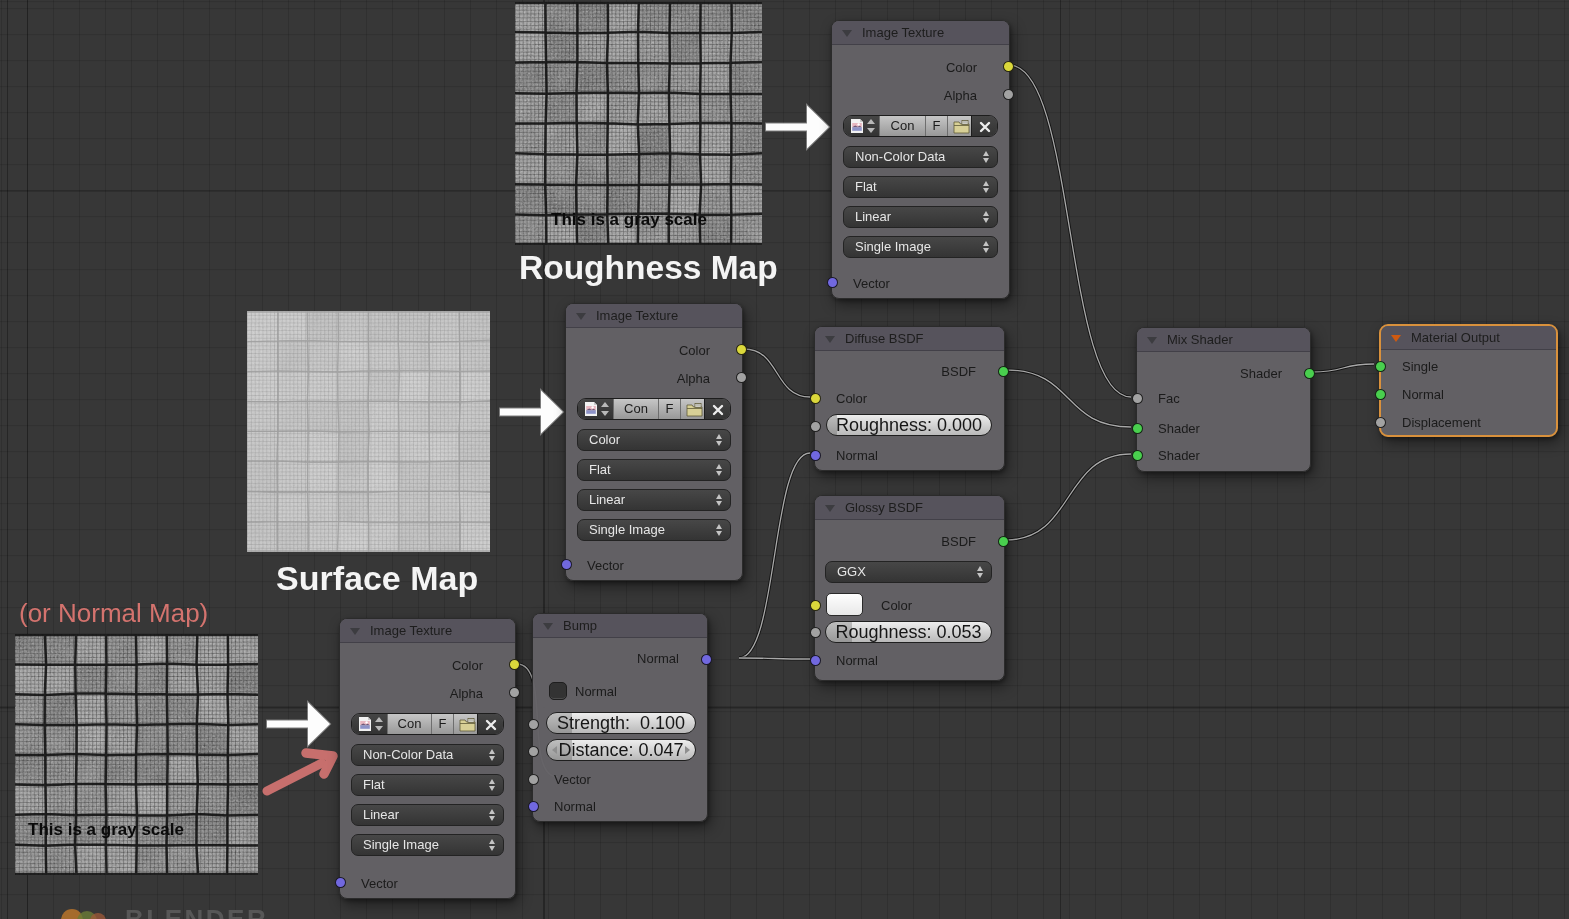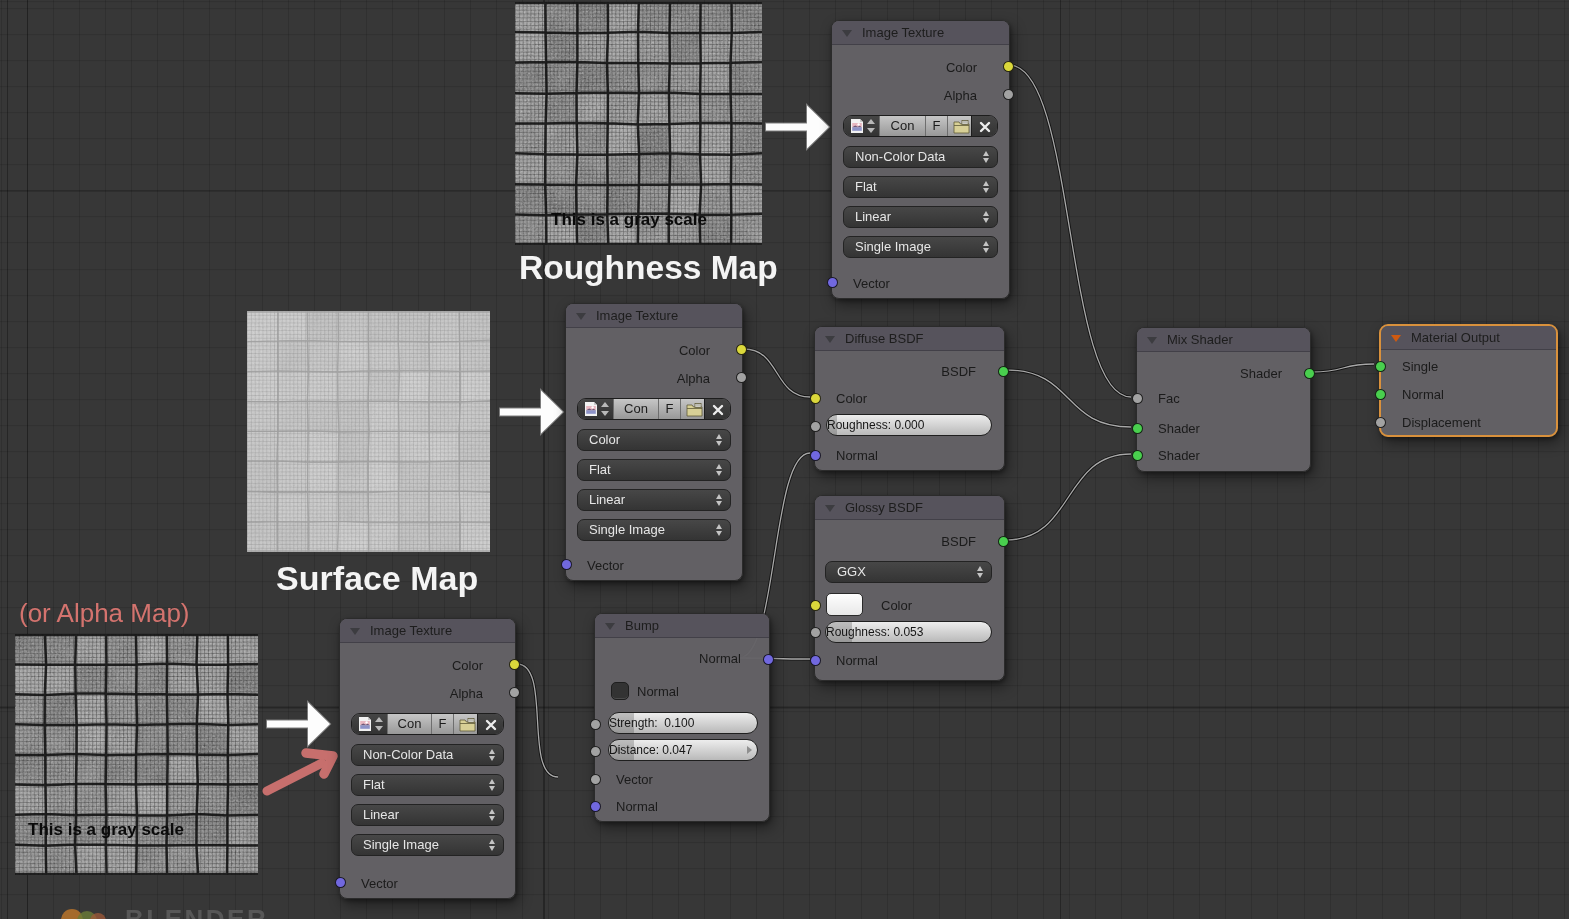--- a/index.html
+++ b/index.html
@@ -21,21 +21,21 @@
 .dd{position:absolute;background:linear-gradient(#474747,#343434);border:1px solid #232323;border-radius:7px;
 color:#e6e6e6;font-size:13px;padding-left:11px}
 .ddt{position:relative;top:-1px}
 .uds{position:absolute;right:5px;top:50%;margin-top:-7px;width:9px;height:14px}
 .uds .up{position:absolute;left:0;top:1px;width:0;height:0;border-left:3.5px solid transparent;border-right:3.5px solid transparent;border-bottom:5px solid #c4c4c4}
 .uds .dn{position:absolute;left:0;bottom:1px;width:0;height:0;border-left:3.5px solid transparent;border-right:3.5px solid transparent;border-top:5px solid #c4c4c4}
 .uds2{position:relative;display:inline-block;width:9px;height:14px;margin-left:2px;vertical-align:3px}
 .uds2 .up{position:absolute;left:0;top:0;width:0;height:0;border-left:4px solid transparent;border-right:4px solid transparent;border-bottom:5px solid #b8b8b8}
 .uds2 .dn{position:absolute;left:0;bottom:0;width:0;height:0;border-left:4px solid transparent;border-right:4px solid transparent;border-top:5px solid #b8b8b8}
 .sld{position:absolute;background:linear-gradient(#ededed,#b9b9b9);border:1px solid #1f1f1f;border-radius:11px;
-color:#161616;font-size:12px;text-align:left;overflow:hidden}
+color:#161616;font-size:18px;text-align:center;overflow:hidden}
 .sfill{position:absolute;left:0;top:0;bottom:0;background:rgba(50,50,50,0.25)}
 .slt{position:relative;top:-1px}
 .sal{position:absolute;left:5px;top:50%;margin-top:-4px;width:0;height:0;border-top:4px solid transparent;border-bottom:4px solid transparent;border-right:5px solid #8f8f8f}
 .sar{position:absolute;right:5px;top:50%;margin-top:-4px;width:0;height:0;border-top:4px solid transparent;border-bottom:4px solid transparent;border-left:5px solid #8f8f8f}
 .brow{position:absolute;display:flex;border:1px solid #1d1d1d;border-radius:9px;overflow:hidden}
 .bseg{display:block;height:100%;position:relative}
 .bdark{background:linear-gradient(#454545,#333)}
 .bimg{width:35px;display:flex;align-items:center}
 .blight{background:linear-gradient(#c6c6c6,#989898);color:#1c1c1c;font-size:13px;text-align:center;line-height:20px;border-left:1px solid #6e6e6e}
 .bcon{flex:1}
@@ -316,21 +316,21 @@
     <rect x="212.6" y="210.9" width="30.4" height="30.1" fill="#8c8c8c"></rect>
     <rect width="243" height="241" fill="url(#fgc)"></rect>
     <rect width="243" height="241" filter="url(#pac)" opacity="0.3"></rect>
     <rect width="243" height="241" filter="url(#spc)" opacity="0.55"></rect>
     <path d="M29.8 0L31.1 30.1L29.8 60.2L29.6 90.4L30.3 120.5L30.4 150.6L30.9 180.8L30.7 210.9L31.2 241.0 M61.1 0L60.2 30.1L60.6 60.2L61.6 90.4L61.5 120.5L61.0 150.6L61.0 180.8L60.1 210.9L61.5 241.0 M91.1 0L91.4 30.1L90.8 60.2L91.5 90.4L91.2 120.5L90.6 150.6L91.4 180.8L90.9 210.9L91.6 241.0 M121.0 0L121.6 30.1L121.3 60.2L122.1 90.4L121.1 120.5L121.0 150.6L122.0 180.8L121.7 210.9L121.2 241.0 M151.8 0L152.2 30.1L151.9 60.2L152.4 90.4L152.7 120.5L152.3 150.6L152.2 180.8L151.5 210.9L152.2 241.0 M182.4 0L181.5 30.1L183.1 60.2L181.8 90.4L181.9 120.5L182.8 150.6L181.6 180.8L181.4 210.9L183.1 241.0 M212.8 0L213.1 30.1L212.5 60.2L213.3 90.4L212.8 120.5L213.0 150.6L212.4 180.8L212.4 210.9L212.0 241.0 M0 30.4L30.4 30.8L60.8 30.8L91.1 30.8L121.5 30.6L151.9 29.6L182.2 30.7L212.6 30.5L243.0 30.1 M0 60.3L30.4 61.0L60.8 59.6L91.1 59.6L121.5 60.2L151.9 60.3L182.2 60.4L212.6 59.9L243.0 60.7 M0 90.3L30.4 90.9L60.8 91.1L91.1 90.2L121.5 91.1L151.9 90.3L182.2 89.8L212.6 91.0L243.0 90.3 M0 120.9L30.4 121.1L60.8 120.1L91.1 121.0L121.5 120.5L151.9 120.0L182.2 120.4L212.6 120.9L243.0 120.0 M0 150.4L30.4 151.3L60.8 149.9L91.1 150.0L121.5 150.4L151.9 150.0L182.2 150.1L212.6 150.5L243.0 150.3 M0 180.7L30.4 180.0L60.8 181.3L91.1 180.6L121.5 181.2L151.9 181.6L182.2 179.9L212.6 181.4L243.0 180.9 M0 210.8L30.4 211.7L60.8 210.5L91.1 210.7L121.5 211.6L151.9 211.5L182.2 210.9L212.6 211.3L243.0 211.4 M0 1H243 M0 240H243" stroke="#101010" stroke-width="2.5" fill="none" stroke-opacity="0.88"></path>
     <text x="13" y="201" font-family="Liberation Sans, sans-serif" font-size="17" font-weight="600" fill="#0a0a0a">This is a gray scale</text>
   </svg>
 <div class="maptitle" style="left:519px;top:249px;font-size:33.5px">Roughness Map</div>
 <div class="maptitle" style="left:276px;top:559px;font-size:34px">Surface Map</div>
 <div class="maptitle" style="left:46px;top:916px;font-size:22px">Bump Map</div>
-<div style="position:absolute;left:19px;top:598px;font-size:26px;color:#d4736e">(or Alpha Map)</div>
+<div style="position:absolute;left:19px;top:598px;font-size:26px;color:#d4736e">(or Normal Map)</div>
 <div style="position:absolute;left:125px;top:904px;font-size:26px;font-weight:bold;color:#575757;letter-spacing:2.5px">BLENDER</div>
 <svg style="position:absolute;left:60px;top:906px" width="48" height="13" viewBox="0 0 48 13">
 <circle cx="12" cy="14" r="11" fill="#b8742a" opacity="0.85"></circle>
     <circle cx="27" cy="15" r="10" fill="#6a7c36" opacity="0.8"></circle>
     <circle cx="38" cy="15" r="8" fill="#a05a38" opacity="0.75"></circle>
   </svg>
 <div class="node" style="left:831px;top:20px;width:179px;height:279px">
     <div class="nhead"><i class="tri"></i>Image Texture</div>
     <div class="lbl" style="right:32px;top:39px">Color</div>
     <div class="lbl" style="right:32px;top:67px">Alpha</div>
@@ -479,21 +479,21 @@
         <i class="up"></i>
         <i class="dn"></i>
       </span></div>
     <div class="dd" style="left:11px;top:215px;width:153px;height:22px;line-height:22px"><span class="ddt">Single Image</span><span class="uds">
         <i class="up"></i>
         <i class="dn"></i>
       </span></div>
     <div class="lbl" style="left:21px;top:257px">Vector</div>
     <div class="sock" style="left:-5px;top:258px;background:#7168df"></div>
   </div>
-<div class="node" style="left:594px;top:613px;width:176px;height:209px">
+<div class="node" style="left:532px;top:613px;width:176px;height:209px">
     <div class="nhead"><i class="tri"></i>Bump</div>
     <div class="lbl" style="right:28px;top:37px">Normal</div>
     <div class="sock" style="right:-5px;top:40px;background:#7168df"></div>
     <div class="chk" style="left:16px;top:68px"></div>
     <div class="lbl" style="left:42px;top:70px">Normal</div>
     <div class="sld" style="left:13px;top:98px;width:150px;height:22px;line-height:22px"><span class="sfill" style="width:25px"></span><span class="slt">Strength:&nbsp; 0.100</span></div>
     <div class="sld" style="left:13px;top:125px;width:150px;height:22px;line-height:22px"><span class="sfill" style="width:25px"></span><i class="sal"></i><i class="sar"></i><span class="slt">Distance: 0.047</span></div>
     <div class="lbl" style="left:21px;top:158px">Vector</div>
     <div class="lbl" style="left:21px;top:185px">Normal</div>
     <div class="sock" style="left:-5px;top:105px;background:#a2a2a2"></div>

